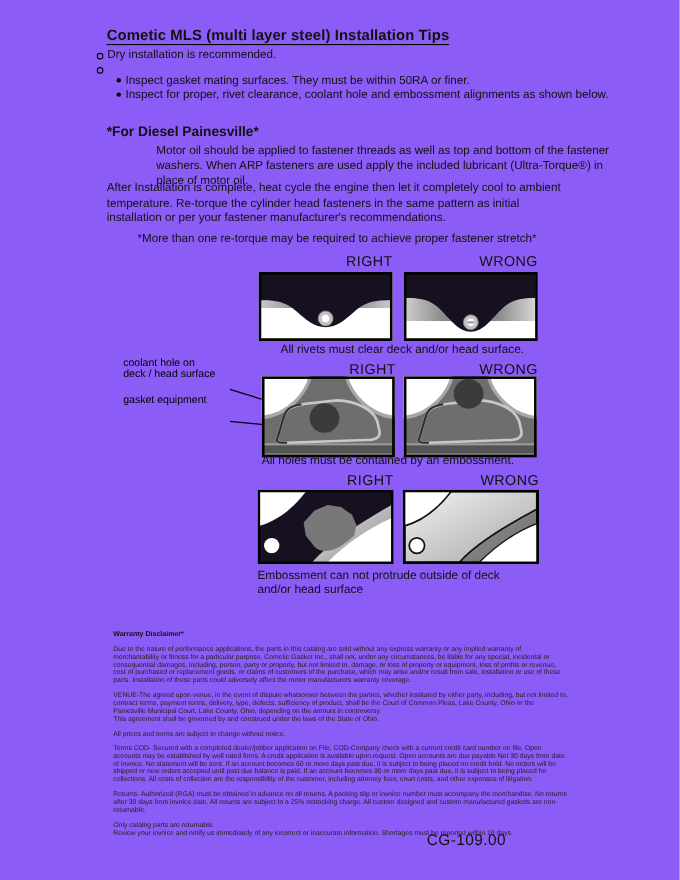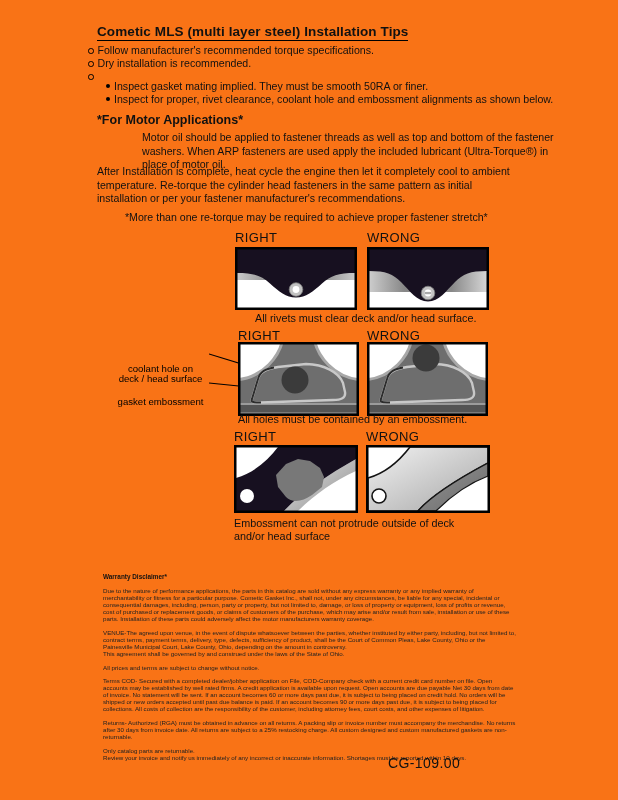--- a/index.html
+++ b/index.html
@@ -1,43 +1,43 @@
 <!DOCTYPE html>
 <html><head>
 <meta charset="utf-8">
 <style>
   html,body{margin:0;padding:0;background:#ffffff;}
   .page{
-    position:relative;width:618px;height:800px;background:#f97316;overflow:hidden;
+    position:relative;width:618px;height:800px;background:#8b5cf6;overflow:hidden;
     font-family:"Liberation Sans", sans-serif;color:#111;
   }
   .preline{white-space:pre-line;}
 
   .title{
     position:absolute;left:97px;top:24px;font-size:13.5px;font-weight:bold;
     border-bottom:1.6px solid #000;padding-bottom:1px;letter-spacing:.1px;
   }
   .tips{position:absolute;left:88px;top:44px;font-size:10.6px;line-height:13.2px;}
   .tip-row{display:flex;align-items:flex-start;}
   .tip-row.sub{margin-left:18px;}
   .odot{flex:0 0 auto;width:3.5px;height:3.5px;border:1px solid #000;border-radius:50%;margin:4px 4px 0 0;}
   .fdot{flex:0 0 auto;width:4px;height:4px;background:#000;border-radius:50%;margin:4px 4px 0 0;}
 
   .diesel-h{position:absolute;left:97px;top:113px;font-size:12.5px;font-weight:bold;}
   .body-p{position:absolute;left:97px;width:428px;font-size:10.6px;line-height:13.6px;}
   .p1{top:131px;margin-left:45px;}
   .p2{top:165px;}
   .note{top:211px;margin-left:28px;}
 
-  .fig-label{position:absolute;font-size:13px;letter-spacing:.4px;text-align:left;width:122px;}
+  .fig-label{position:absolute;font-size:13px;letter-spacing:.4px;text-align:right;width:122px;}
   .panel{position:absolute;font-size:0;line-height:0;}
   .caption{position:absolute;font-size:10.8px;line-height:12.5px;}
 
   .annotations{
-    position:absolute;left:112px;top:364px;width:97px;text-align:center;
+    position:absolute;left:112px;top:326px;width:97px;text-align:left;
     font-size:9.6px;line-height:10.2px;color:#000;
   }
   .ann2{margin-top:13px;}
   .pointer-svg{position:absolute;left:209px;top:348px;pointer-events:none;}
 
   .legal{position:absolute;left:103px;top:573px;width:413px;font-size:6.2px;line-height:7px;color:#222;}
   .legal h4{margin:0 0 7px 0;font-size:6.4px;font-weight:bold;color:#111;}
   .legal p{margin:0 0 6.8px 0;}
 
   .page-code{position:absolute;left:388px;top:755px;font-size:14px;letter-spacing:.4px;color:#111;}
@@ -45,40 +45,36 @@
 </head>
 <body>
 
 <div class="page">
 
   <div class="title">Cometic MLS (multi layer steel) Installation Tips</div>
 
   <div class="tips">
     <div class="tip-row">
       <span class="odot"></span>
-      <span>Follow manufacturer's recommended torque specifications.</span>
+      <span>Dry installation is recommended.</span>
     </div>
     <div class="tip-row">
       <span class="odot"></span>
-      <span>Dry installation is recommended.</span>
-    </div>
-    <div class="tip-row">
-      <span class="odot"></span>
     </div>
     <div class="tip-row sub">
       <span class="fdot"></span>
-      <span>Inspect gasket mating implied.  They must be smooth 50RA or finer.</span>
+      <span>Inspect gasket mating surfaces.  They must be within 50RA or finer.</span>
     </div>
     <div class="tip-row sub">
       <span class="fdot"></span>
       <span>Inspect for proper, rivet clearance, coolant hole and embossment alignments as shown below.</span>
     </div>
   </div>
 
-  <div class="diesel-h">*For Motor Applications*</div>
+  <div class="diesel-h">*For Diesel Painesville*</div>
   <div class="body-p p1">Motor oil should be applied to fastener threads as well as top and bottom of the fastener washers. When ARP fasteners are used apply the included lubricant (Ultra-Torque®) in place of motor oil.</div>
   <div class="body-p p2">After Installation is complete, heat cycle the engine then let it completely cool to ambient temperature. Re-torque the cylinder head fasteners in the same pattern as initial installation or per your fastener manufacturer's recommendations.</div>
   <div class="body-p note">*More than one re-torque may be required to achieve proper fastener stretch*</div>
 
   <div class="fig-label" style="left:235px;top:230px;">RIGHT</div>
   <div class="fig-label" style="left:367px;top:230px;">WRONG</div>
 
   <div class="panel" style="left:235px;top:247px;">
     <svg width="122" height="63" viewBox="0 0 122 63">
       <defs>
@@ -120,21 +116,21 @@
   </div>
 
   <div class="caption" style="left:237px;top:312px;margin-left:18px;">All rivets must clear deck and/or head surface.</div>
 
   <div class="fig-label" style="left:238px;top:328px;">RIGHT</div>
   <div class="fig-label" style="left:367px;top:328px;">WRONG</div>
 
   <div class="annotations">
     <div class="preline">coolant hole on
 deck / head surface</div>
-    <div class="ann2">gasket embossment</div>
+    <div class="ann2">gasket equipment</div>
   </div>
   <svg class="pointer-svg" width="162" height="46" viewBox="0 0 162 46">
     <line x1="0" y1="6" x2="88" y2="33" stroke="#000" stroke-width="1.1"></line>
     <line x1="0" y1="35" x2="60" y2="41" stroke="#000" stroke-width="1.1"></line>
   </svg>
 
   <div class="panel" style="left:238px;top:342px;">
     <svg width="121" height="74" viewBox="0 0 121 74">
       <rect width="121" height="74" fill="#6e6e6e"></rect>
       <circle cx="-6" cy="-14" r="52" fill="#fff" stroke="#a8a8a8" stroke-width="3"></circle>

